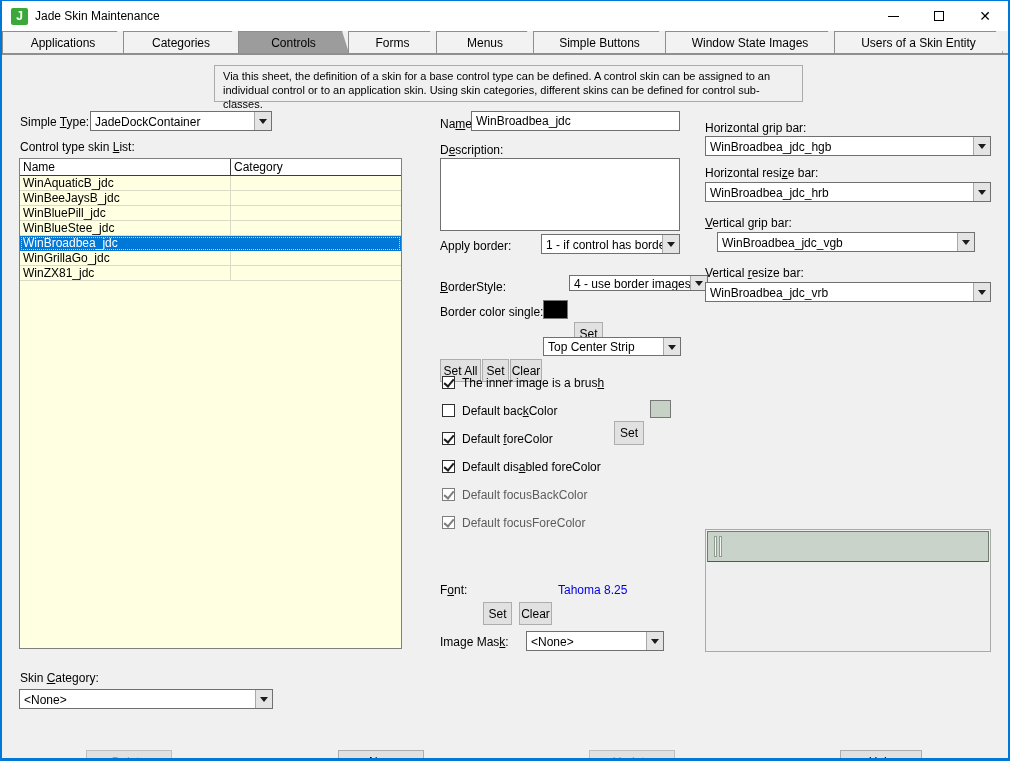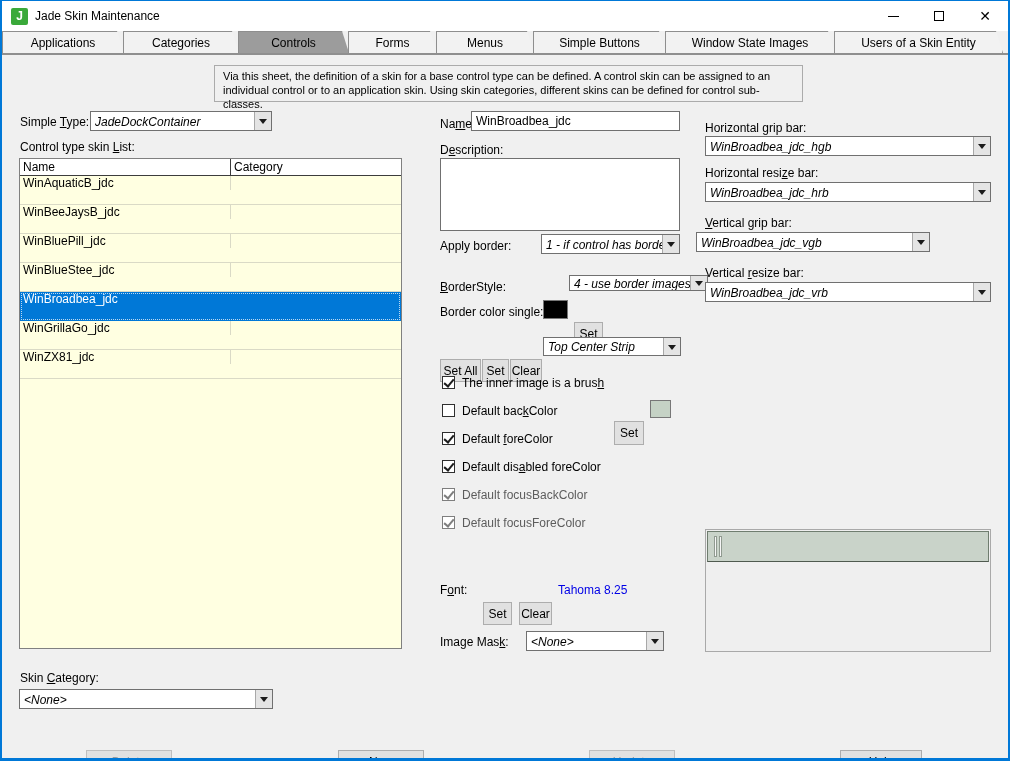--- a/index.html
+++ b/index.html
@@ -24,21 +24,21 @@
   .tab { height:22px; background:#f2f2f2; border:1px solid #8e8e8e; border-bottom:none; margin-left:-1px;
          display:flex; align-items:center; justify-content:center; font-size:12px;
          clip-path: polygon(0 0, calc(100% - 7px) 0, 100% 100%, 0 100%); }
   .tab:first-child { margin-left:0;text-align:right; }
   .tab.sel { background:#9c9c9c; }
   .tabline { position:absolute; left:0; top:52px; right:0; height:2px; background:#8f8f8f; }
   
   .lbl { position:absolute; white-space:nowrap; }
   .mn { text-decoration: underline; }
   .combo { position:absolute; background:#fff; border:1px solid #707070; display:flex; align-items:stretch; }
-  .combo .txt { flex:1; padding:1px 4px 0 4px; white-space:nowrap; overflow:hidden; display:flex; align-items:center;font-style:italic; }
+  .combo .txt { flex:1; padding:1px 4px 0 4px; white-space:nowrap; overflow:hidden; display:flex; align-items:center; }
   .combo .arrow { width:17px; background:#e4e4e4; border-left:1px solid #a8a8a8; display:flex; align-items:center; justify-content:center; }
   .combo .arrow::after { content:""; width:0; height:0; border:4px solid transparent; border-top:5px solid #1b1b1b; margin-top:5px; }
   .btn3d { position:absolute; background:#e1e1e1; border:1px solid #adadad; display:flex; align-items:center; justify-content:center;
            font-size:12px; cursor:default;margin-top:24px; }
   .btn3d.disabled { color:#9b9b9b; border-color:#bfbfbf; }
   .field { position:absolute; background:#fff; border:1px solid #707070; font-family:"Liberation Sans", sans-serif; font-size:12px; padding:0 4px; }
   .swatch { position:absolute; border:1px solid #777; }
   
   .cbrow { position:absolute; left:440px; display:flex; align-items:center; height:15px; }
   .cb { width:13px; height:13px; background:#fff; border:1px solid #2f2f2f; position:relative; flex:none; }
@@ -51,21 +51,21 @@
   
   .infobox { position:absolute; left:212px; top:64px; width:589px; height:37px; border:1px solid #ababab;
              font-size:11px; line-height:14px; padding:3px 8px; }
   
   .table { position:absolute; left:17px; top:157px; width:383px; height:491px; border:1px solid #808080;
            background:#ffffe1; font-size:12px; overflow:hidden; }
   .thead { display:flex; height:17px; background:#ffffff; border-bottom:1px solid #3c3c3c; }
   .th { padding:1px 3px 0 3px; }
   .th.c1 { width:211px; border-right:1px solid #3c3c3c; }
   .th.c2 { flex:1; }
-  .trow { display:flex; height:29px; border-bottom:1px solid #dadac6; line-height:14px;flex-direction:column; }
+  .trow { display:flex; height:15px; border-bottom:1px solid #dadac6; line-height:14px;flex-direction:column; }
   .trow .tc { padding:0 3px; white-space:nowrap; overflow:hidden; }
   .trow .tc.c1 { width:211px; border-right:1px solid #dadac6; }
   .trow .tc.c2 { flex:1; }
   .trow.selrow { background:#0078d7; color:#fff; border-bottom-color:#0078d7; outline:1px dotted #bcd8f0; outline-offset:-2px; }
   .trow.selrow .tc.c1 { border-right-color:transparent; }
   
   .preview { position:absolute; left:703px; top:528px; width:286px; height:123px; background:#efefef; border:1px solid #a9a9a9; }
   .pbar { position:absolute; left:1px; top:1px; width:282px; height:31px; background:#c9d3c9; border:1px solid #6f7d6f; border-bottom-color:#4f5a4f; }
   .grip { position:absolute; left:6px; top:4px; display:flex; gap:2px; }
   .grip i { display:block; width:3px; height:21px; background:#f6f6f6; border:1px solid #909a90; }
@@ -227,21 +227,21 @@
     <span class="arrow"></span>
   </div>
 
   <div class="lbl" style="left:703px;top:165px;"><span>Horizontal resi</span><span class="mn">z</span><span>e bar:</span></div>
   <div class="combo" style="left:703px;top:181px;width:286px;height:20px;">
     <span class="txt">WinBroadbea_jdc_hrb</span>
     <span class="arrow"></span>
   </div>
 
   <div class="lbl" style="left:703px;top:215px;"><span></span><span class="mn">V</span><span>ertical grip bar:</span></div>
-  <div class="combo" style="left:694px;top:231px;width:234px;height:20px;justify-content:center;">
+  <div class="combo" style="left:715px;top:231px;width:258px;height:20px;justify-content:center;">
     <span class="txt">WinBroadbea_jdc_vgb</span>
     <span class="arrow"></span>
   </div>
 
   <div class="lbl" style="left:703px;top:265px;"><span>Vertical </span><span class="mn">r</span><span>esize bar:</span></div>
   <div class="combo" style="left:703px;top:281px;width:286px;height:20px;">
     <span class="txt">WinBroadbea_jdc_vrb</span>
     <span class="arrow"></span>
   </div>
 

